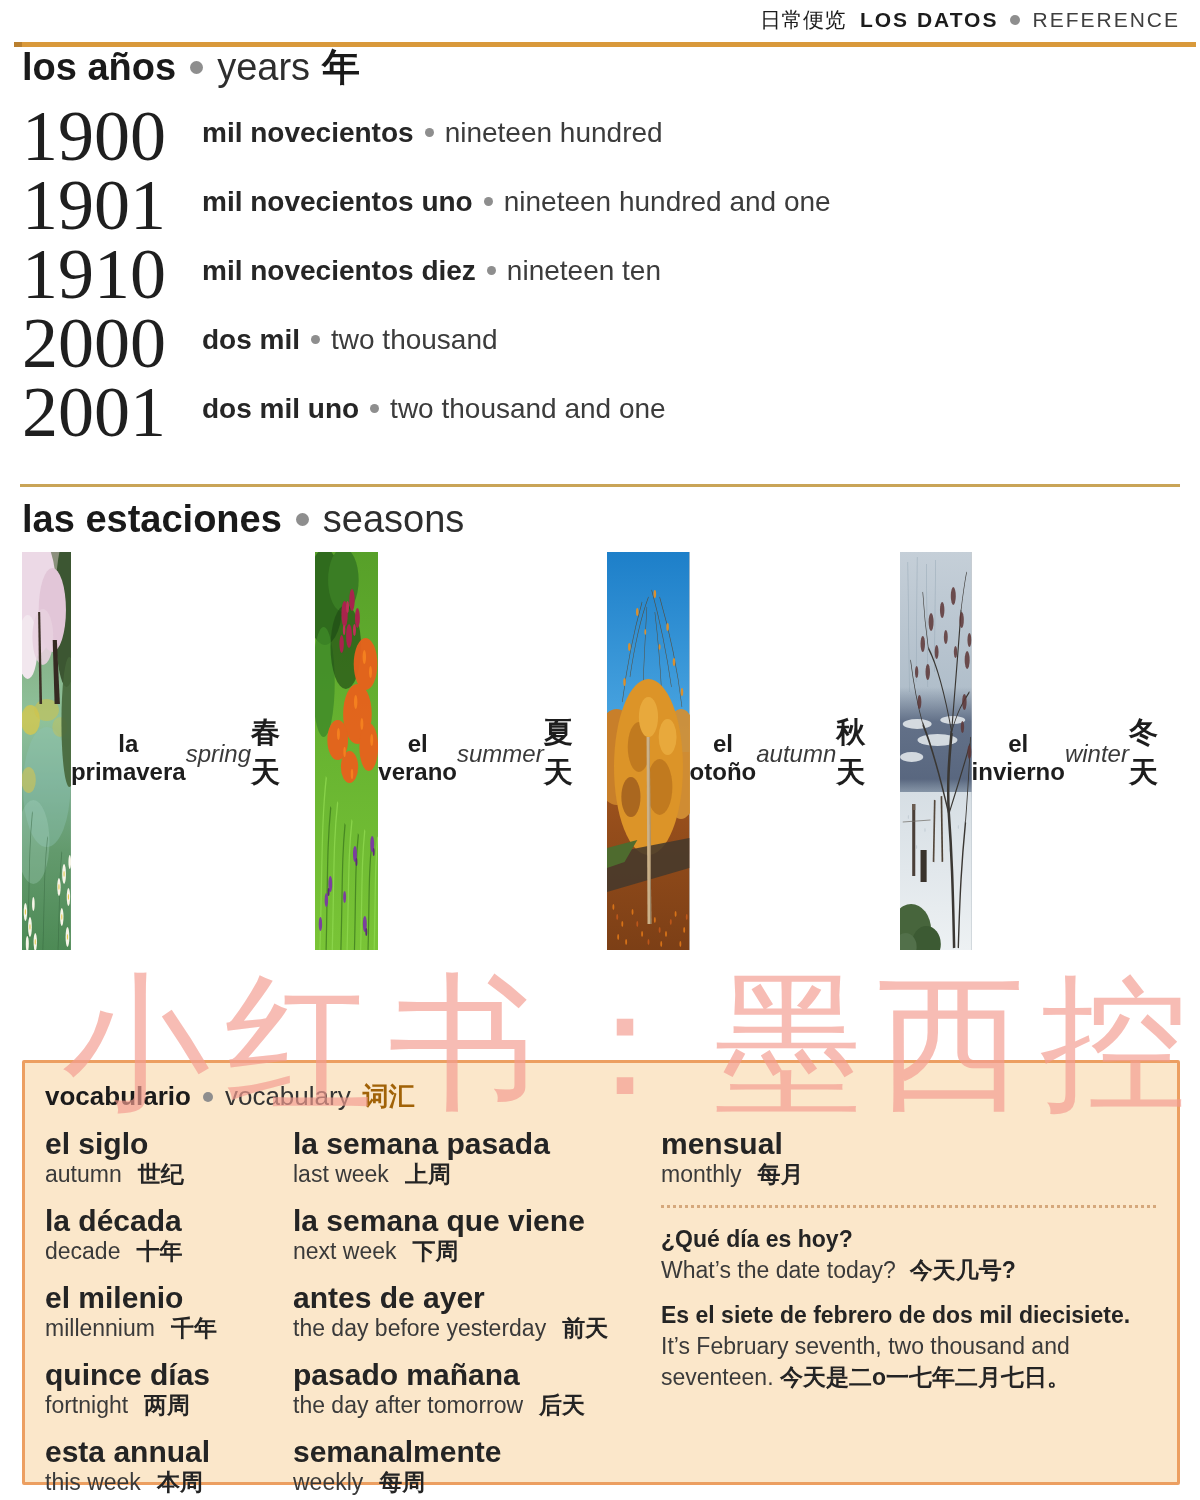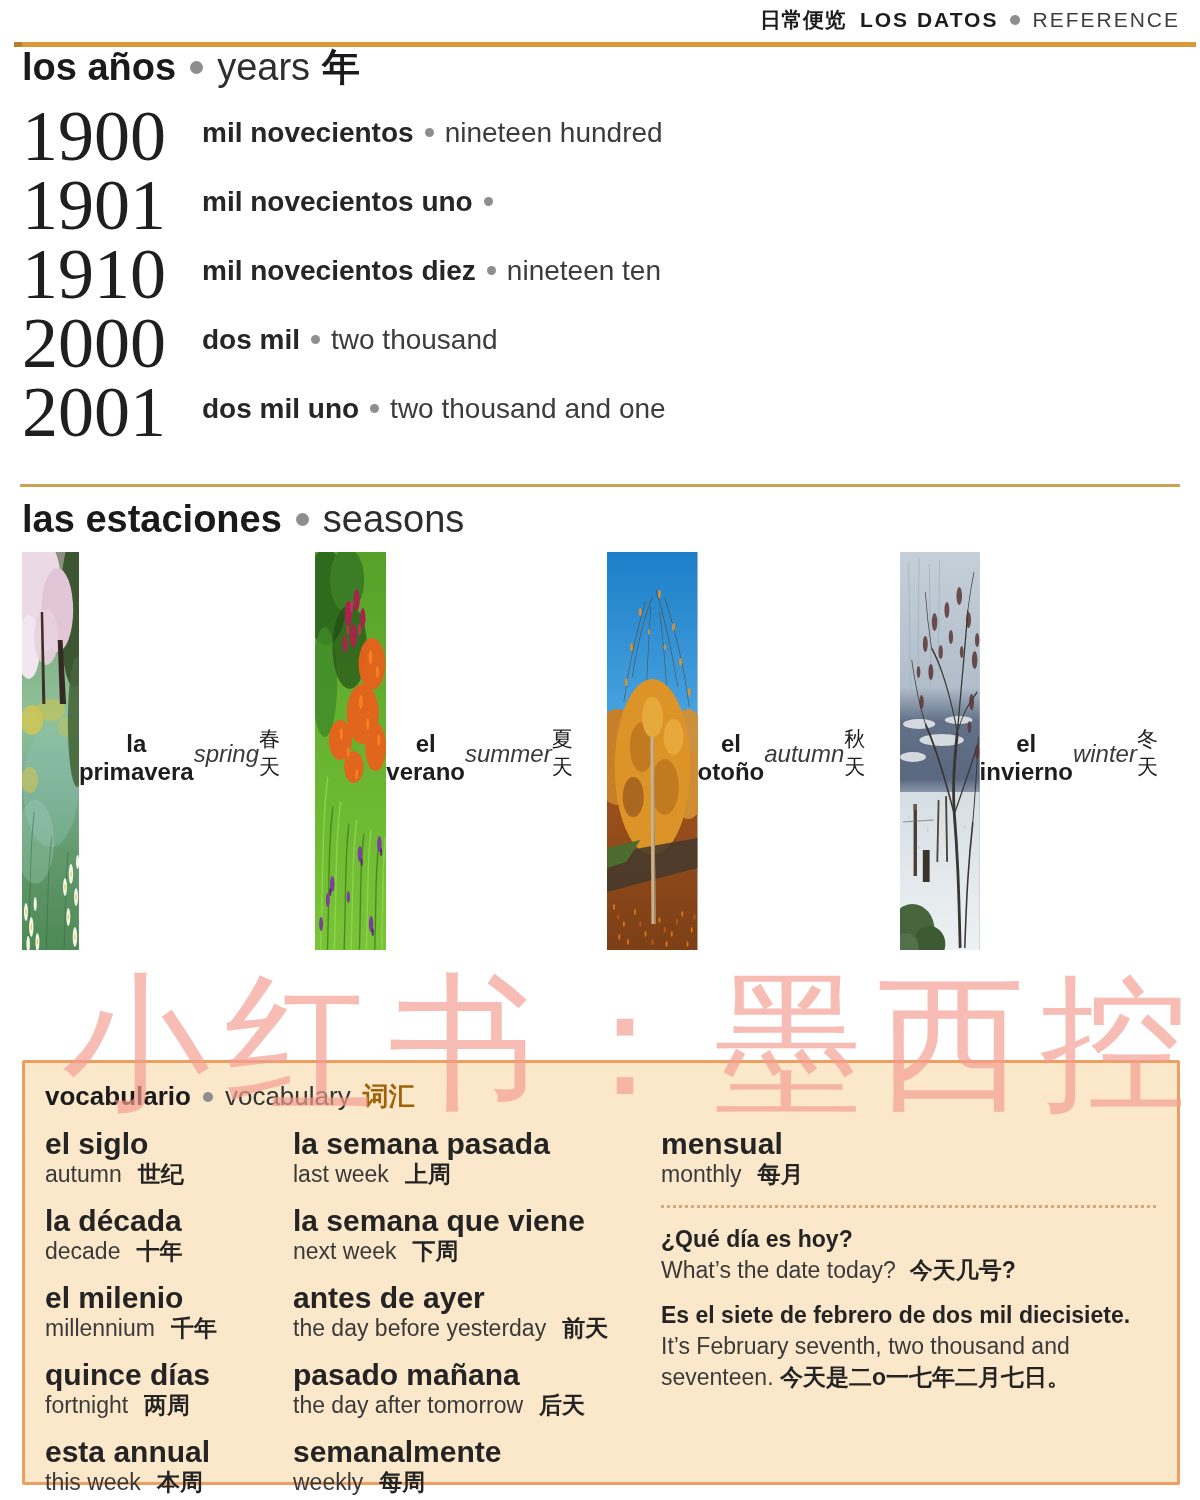--- a/index.html
+++ b/index.html
@@ -2,21 +2,21 @@
 <html><head>
 <meta charset="utf-8">
 <style>
   html,body{margin:0;padding:0;background:#e9e9e9;}
   .page{position:relative;width:1200px;height:1500px;background:#ffffff;margin:0 auto;
         font-family:"Liberation Sans", sans-serif;color:#222;overflow:hidden;}
 
   
   .top-header{position:absolute;top:6px;right:20px;font-size:21px;letter-spacing:.5px;
               display:flex;align-items:center;white-space:nowrap;}
-  .top-header .zh{font-weight:bold;color:#1c1c1c;margin-right:14px;}
+  .top-header .zh{font-weight:normal;color:#1c1c1c;margin-right:14px;}
   .top-header .es{font-weight:bold;color:#1c1c1c;letter-spacing:2px;}
   .top-header .en{color:#3f3f3f;letter-spacing:2px;}
   .hdr-rule{position:absolute;left:14px;top:42px;width:1182px;height:5px;background:#d9993b;}
   .hdr-rule::before{content:"";position:absolute;left:0;top:0;width:8px;height:5px;background:#b97f2e;}
 
   .dot{width:10px;height:10px;background:#8e8e8e;border-radius:50%;display:inline-block;
        margin:0 12px;flex:none;}
   .dot.lg{width:13px;height:13px;margin:0 14px;}
 
   
@@ -39,21 +39,21 @@
   .rule2{position:absolute;left:20px;top:484px;width:1160px;height:3px;background:#c9a457;}
 
   
   .seasons-head{position:absolute;left:22px;top:496px;}
   .seasons-row{position:absolute;left:22px;top:552px;width:1136px;display:flex;justify-content:space-between;}
   .season{width:258px;display:flex;flex-direction:row;align-items:center;}
   .photo{width:258px;height:398px;overflow:hidden;background:#ccc;}
   .photo svg{display:block;width:100%;height:100%;}
   .cap-es{margin-top:13px;font-size:24px;font-weight:bold;color:#1d1d1d;text-align:center;}
   .cap-en{margin-top:5px;font-size:24px;color:#3a3a3a;text-align:center;font-style:italic;}
-  .cap-zh{margin-top:4px;font-size:21px;font-weight:normal;color:#1d1d1d;text-align:center;}
+  .cap-zh{margin-top:4px;font-size:29px;font-weight:bold;color:#1d1d1d;text-align:center;}
 
   
   .vocab{position:absolute;left:22px;top:1060px;width:1158px;height:425px;box-sizing:border-box;
          background:#fbe7ca;border:3px solid #ec9f61;border-radius:2px;padding:16px 20px 0 20px;}
   .vocab-head{display:flex;align-items:center;font-size:26px;}
   .vocab-head .es{font-weight:bold;color:#1b1b1b;}
   .vocab-head .en{color:#333;}
   .vocab-head .zh{font-weight:bold;color:#a16207;margin-left:12px;}
   .vocab-cols{display:flex;margin-top:14px;}
   .vcol1{width:248px;flex:none;}
@@ -104,20 +104,21 @@
           <span class="es">mil novecientos</span>
           <span class="dot"></span>
           <span class="en">nineteen hundred</span>
         </div>
       </div>
       <div class="year-row">
         <div class="year-num">1901</div>
         <div class="year-text">
           <span class="es">mil novecientos uno</span>
           <span class="dot"></span>
+          <span class="en">nineteen hundred and one</span>
         </div>
       </div>
       <div class="year-row">
         <div class="year-num">1910</div>
         <div class="year-text">
           <span class="es">mil novecientos diez</span>
           <span class="dot"></span>
           <span class="en">nineteen ten</span>
         </div>
       </div>

